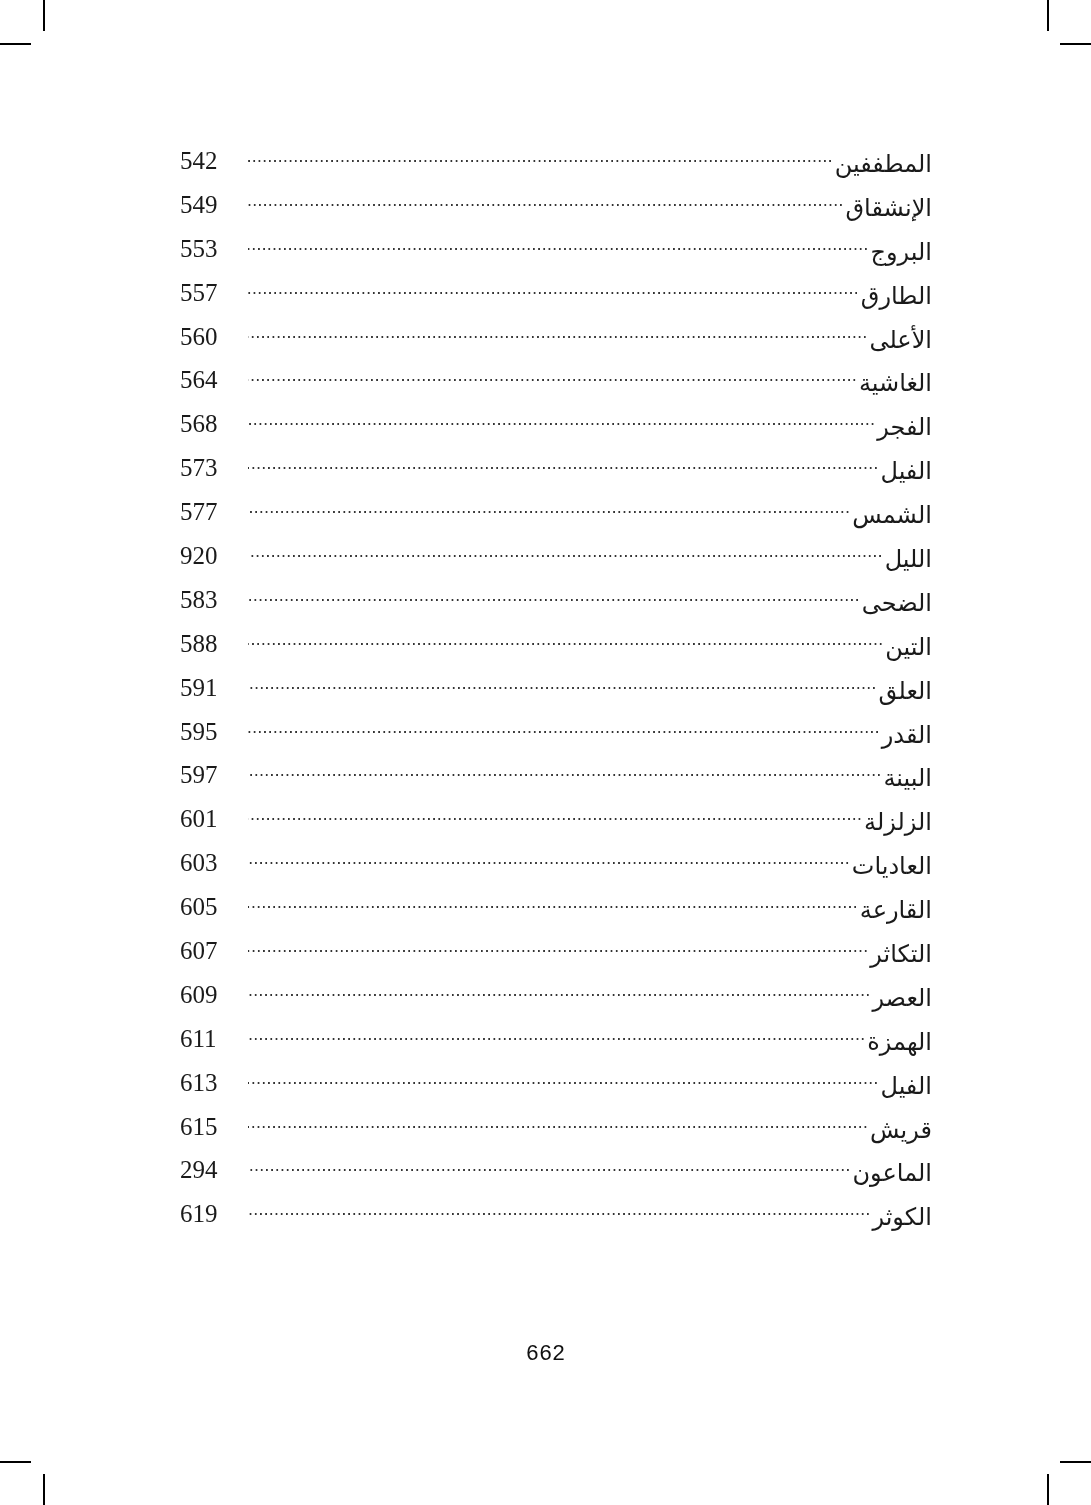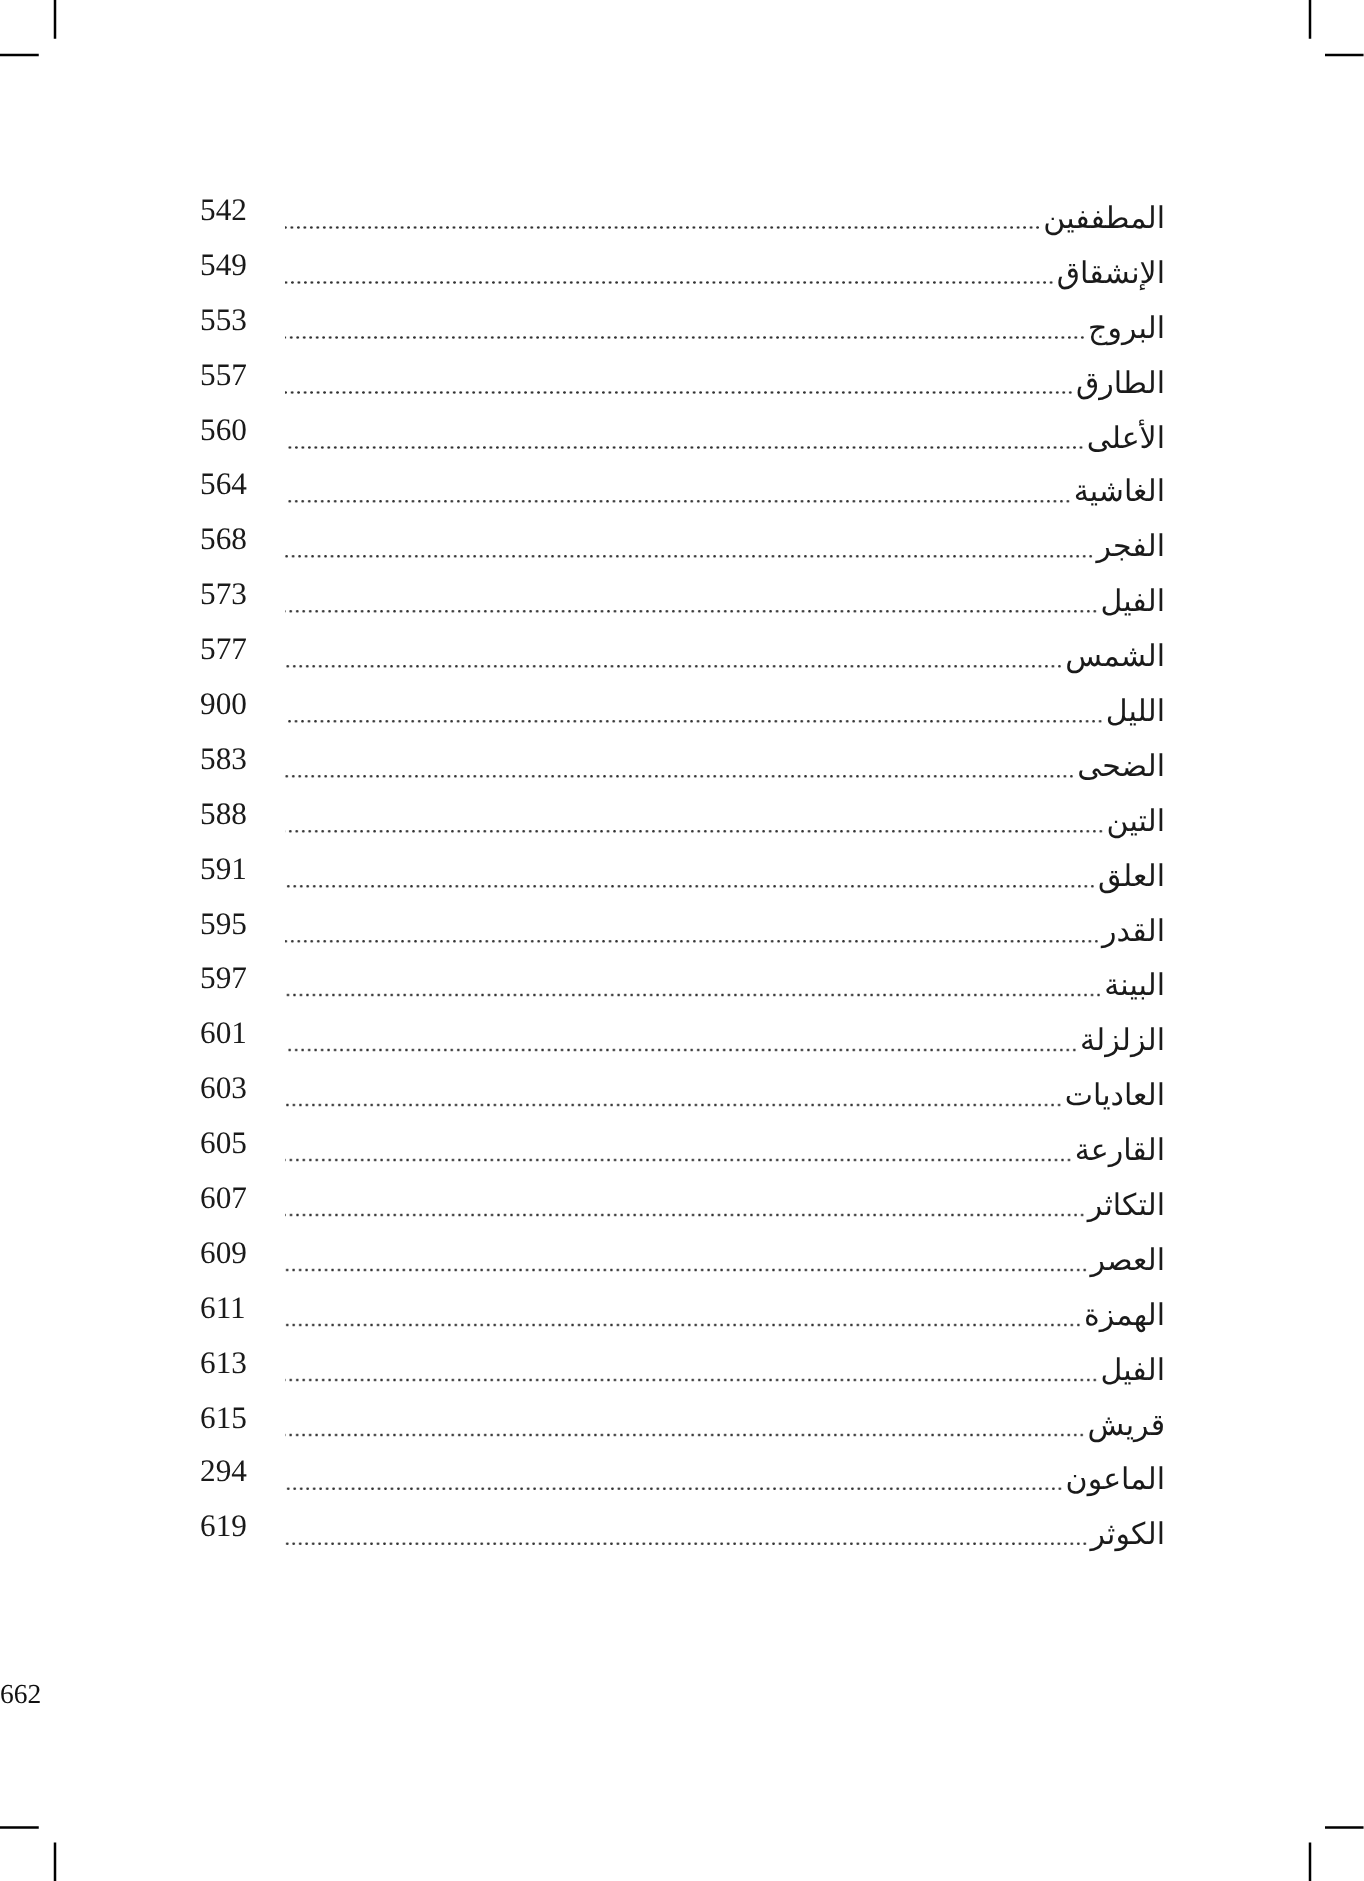--- a/index.html
+++ b/index.html
@@ -26,21 +26,22 @@
       position: absolute;
       left: 160px;
       top: 150px;
       width: 772px;
     }
     .row {
       position: relative;
       height: 43.9px;
       display: flex;
       flex-direction: row;
-      align-items: center;
+      align-items: flex-start;
+      margin-left: 20px;
     }
     .page-num {
       font-family: "Liberation Serif", serif;
       font-size: 25px;
       width: 68px;
       text-align: left;
       flex: 0 0 auto;
       position: relative;
       top: -3px;
     }
@@ -62,21 +63,22 @@
       line-height: 1;
       padding-left: 2px;
       position: relative;
       top: 2px;
     }
     .footer-page {
       position: absolute;
       left: 0;
       width: 1091px;
       top: 1342px;
-      font-family: Liberation Serif, serif;
+      text-align: center;
+      font-family: Liberation Mono, monospace;
       font-size: 22px;
       color: #111;
     }
   </style>
 </head>
 <body>
 
 <div class="crop v" style="left:43px; top:0;"></div>
 <div class="crop h" style="left:0; top:43px;"></div>
 <div class="crop v" style="left:1047px; top:0;"></div>
@@ -126,21 +128,21 @@
     <span class="page-num">573</span>
     <span class="leader"></span>
     <span class="title">الفيل</span>
   </div>
     <div class="row">
     <span class="page-num">577</span>
     <span class="leader"></span>
     <span class="title">الشمس</span>
   </div>
     <div class="row">
-    <span class="page-num">900</span>
+    <span class="page-num">920</span>
     <span class="leader"></span>
     <span class="title">الليل</span>
   </div>
     <div class="row">
     <span class="page-num">583</span>
     <span class="leader"></span>
     <span class="title">الضحى</span>
   </div>
     <div class="row">
     <span class="page-num">588</span>

